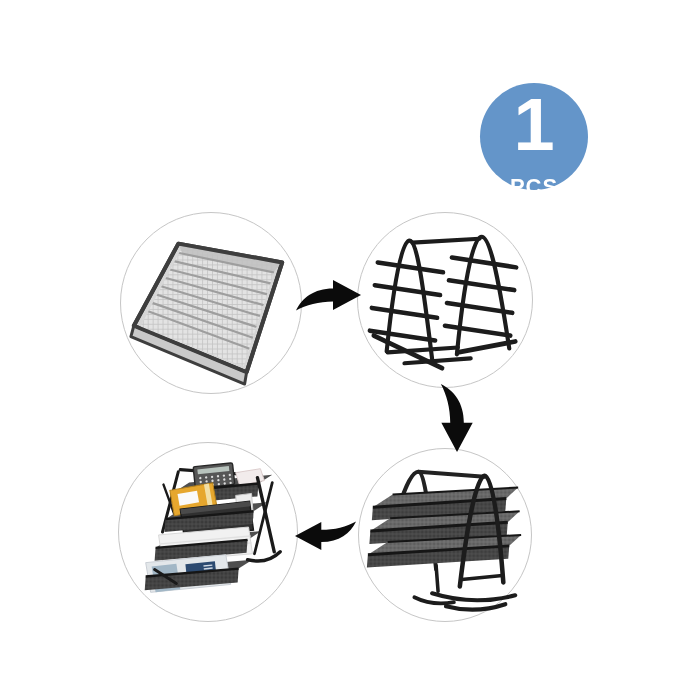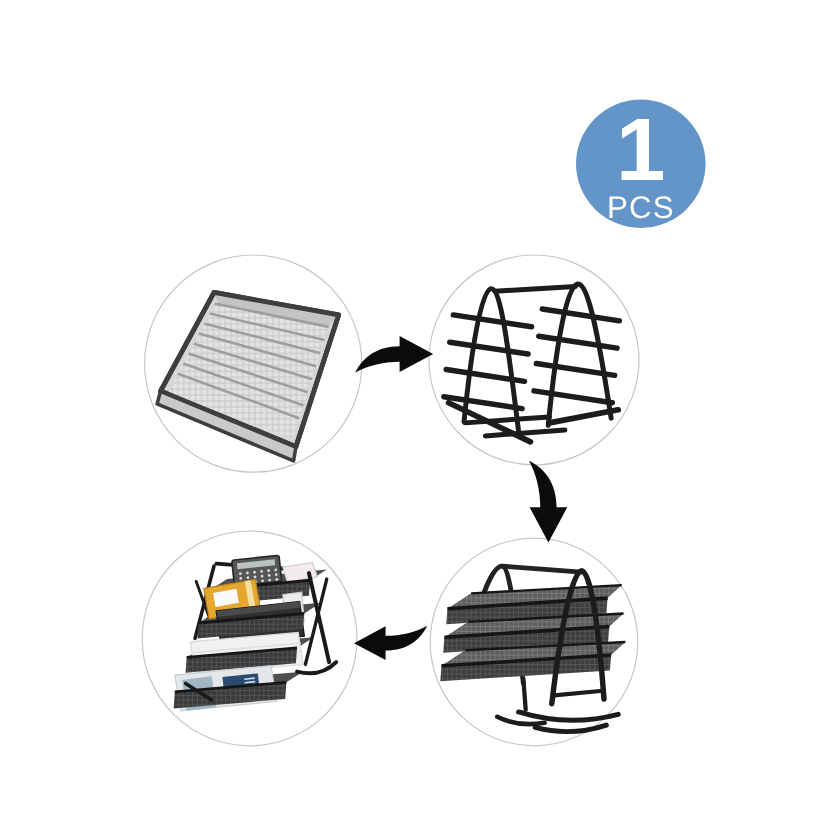--- a/index.html
+++ b/index.html
@@ -1,21 +1,21 @@
 <!DOCTYPE html>
 <html><head>
 <meta charset="utf-8">
 <style>
   html,body{margin:0;padding:0;background:#fff;}
   .canvas{position:relative;width:700px;height:700px;background:#ffffff;overflow:hidden;
           font-family:"Liberation Sans",sans-serif;}
   .badge{position:absolute;left:480px;top:83px;width:108px;height:107px;border-radius:50%;
          background:#6495c9;color:#ffffff;text-align:center;}
   .badge-num{font-weight:bold;font-size:74px;line-height:58px;padding-top:13px;}
-  .badge-unit{font-weight:normal;font-size:26px;line-height:26px;margin-top:6px;letter-spacing:1px;}
+  .badge-unit{font-weight:bold;font-size:22px;line-height:26px;margin-top:20px;letter-spacing:1px;}
   .step-circle{position:absolute;border-radius:50%;border:1.5px solid #c6c6c6;background:#ffffff;
                box-sizing:border-box;}
   .step-circle svg{display:block;width:100%;height:100%;}
   .c1{left:120px;top:212px;width:182px;height:182px;}
   .c2{left:357px;top:212px;width:176px;height:176px;}
   .c3{left:358px;top:448px;width:174px;height:174px;}
   .c4{left:118px;top:442px;width:180px;height:180px;}
   .arrow{position:absolute;}
   .arrow svg{display:block;width:100%;height:100%;}
   .arrow-right{left:295px;top:279px;width:66px;height:33px;}

